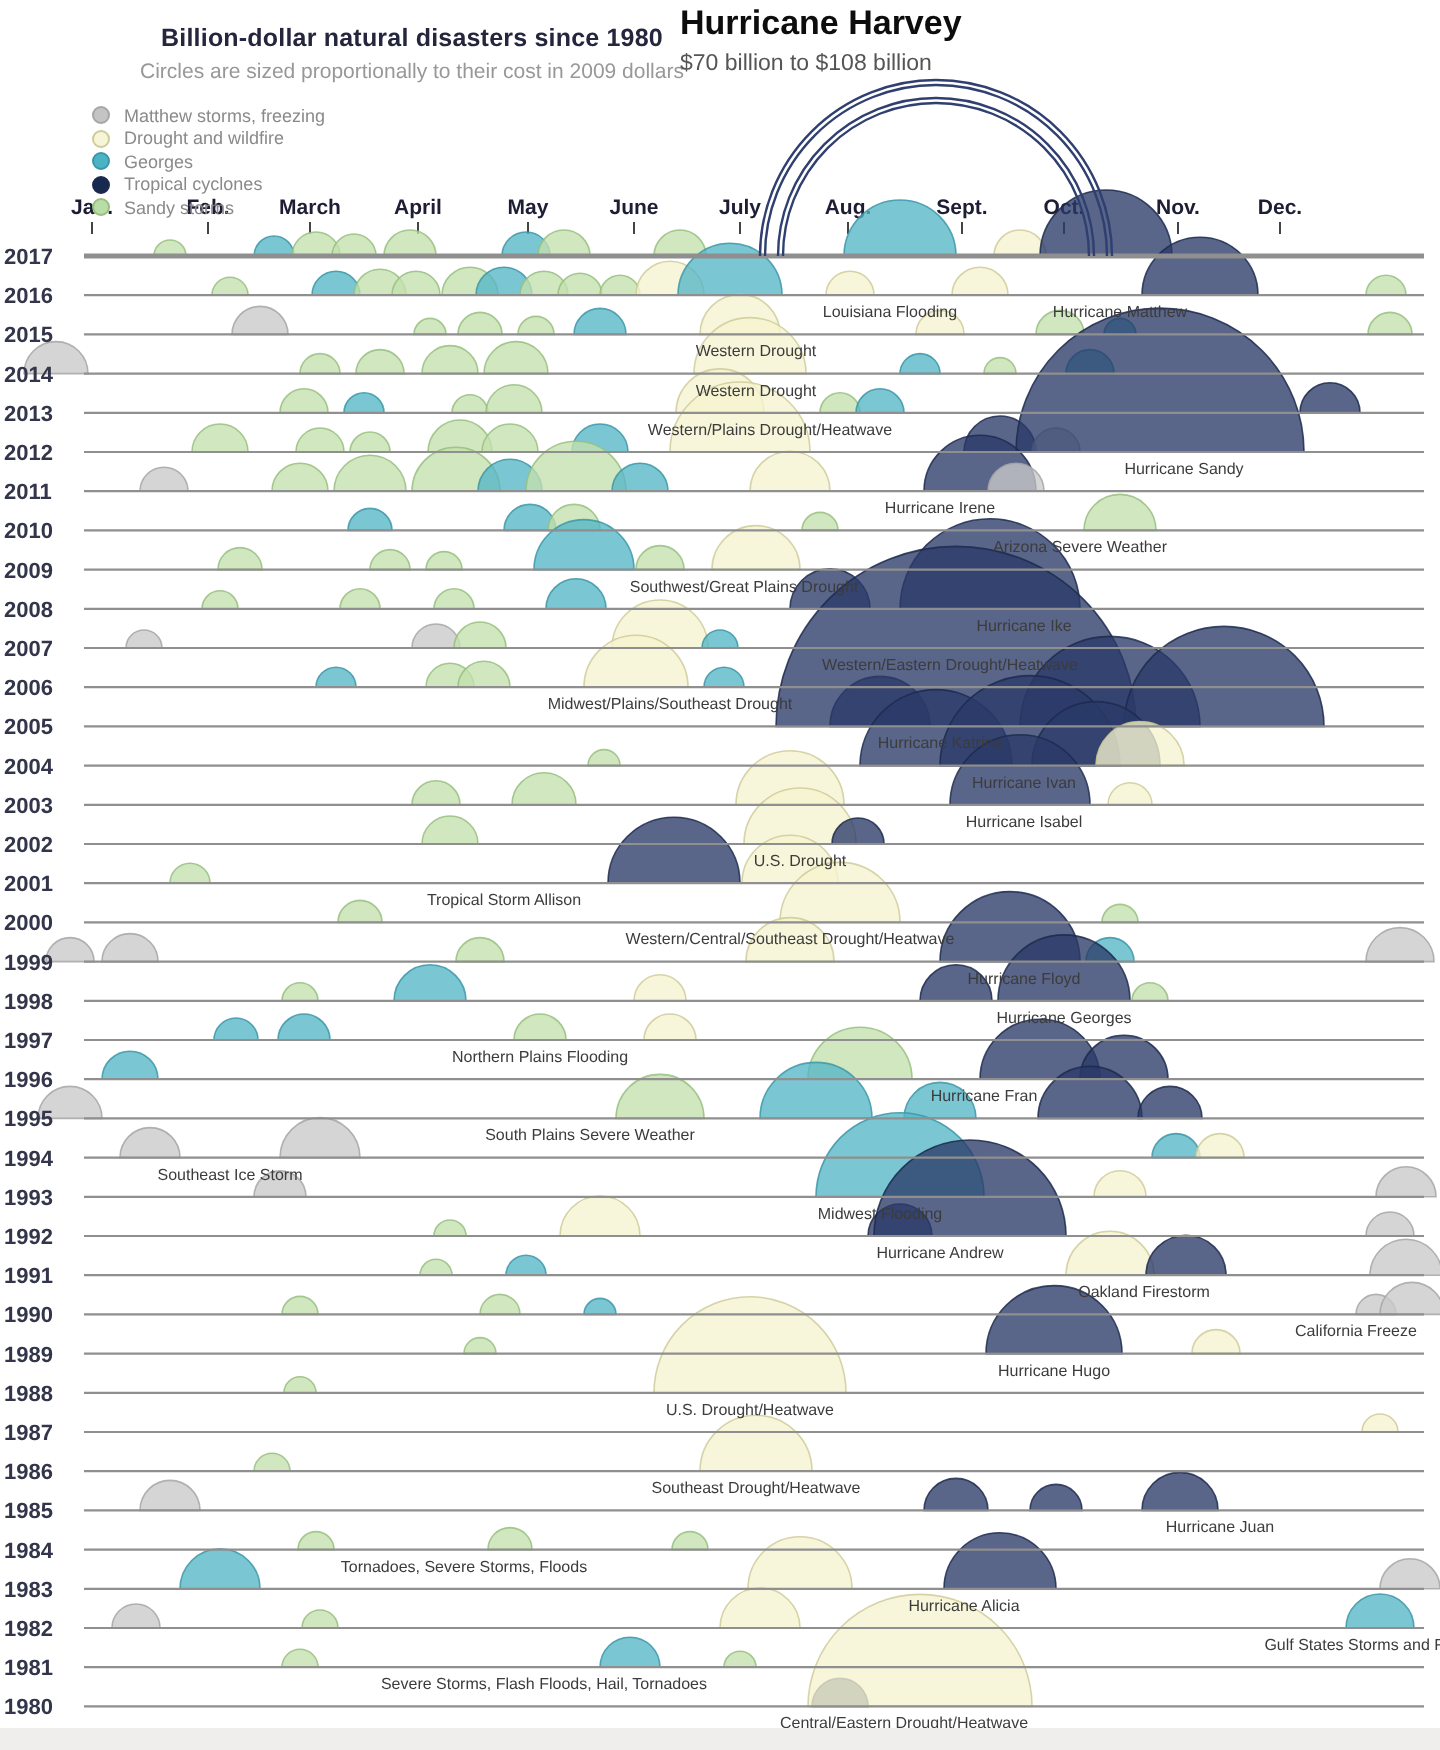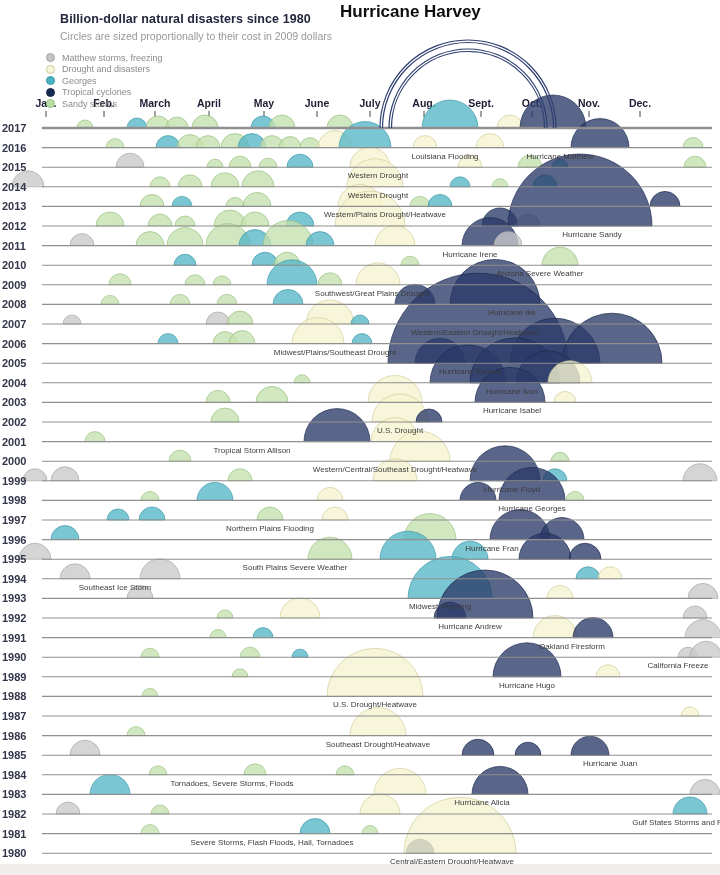--- a/index.html
+++ b/index.html
@@ -1,20 +1,20 @@
 <!DOCTYPE html>
 <html><head>
 <meta charset="utf-8">
 <style>
   html,body{margin:0;padding:0;}
   body{background:#efeeec;font-family:"Liberation Sans", sans-serif;}
   .stage{position:relative;width:720px;height:875px;background:#ffffff;overflow:hidden;}
   .bottom-strip{position:absolute;left:0;top:864px;width:720px;height:11px;background:#efeeec;}
   svg{position:absolute;left:0;top:0;}
-  .left-header{position:absolute;left:60px;top:12px;width:330px;}
+  .left-header{position:absolute;left:41px;top:12px;width:330px;text-align:center;}
   .left-header .t{font-size:12.5px;font-weight:bold;color:#23263c;letter-spacing:.1px;}
   .left-header .s{font-size:10.5px;color:#989898;margin-top:4px;}
   .legend{position:absolute;left:46px;top:52px;}
   .legend-row{display:flex;align-items:center;height:11.5px;}
   .legend-dot{width:9px;height:9px;border-radius:50%;margin-right:7px;flex:0 0 9px;box-sizing:border-box;}
   .legend-label{font-size:9px;color:#8a8a8a;white-space:nowrap;}
   .highlight{position:absolute;left:340px;top:2px;width:260px;text-align:left;}
   .highlight .t{font-size:17px;font-weight:800;color:#0d0d0d;}
   .highlight .s{font-size:11.5px;color:#555;margin-top:4px;}
 </style>
@@ -372,34 +372,35 @@
     <div class="s">Circles are sized proportionally to their cost in 2009 dollars</div>
   </div>
 
   <div class="legend" id="legend">
       <div class="legend-row">
         <span class="legend-dot" style="background: rgb(196, 196, 196); border: 1px solid rgb(166, 166, 166);"></span>
         <span class="legend-label">Matthew storms, freezing</span>
       </div>
       <div class="legend-row">
         <span class="legend-dot" style="background: rgb(247, 245, 216); border: 1px solid rgb(207, 203, 153);"></span>
-        <span class="legend-label">Drought and disasters</span>
+        <span class="legend-label">Drought and wildfire</span>
       </div>
       <div class="legend-row">
         <span class="legend-dot" style="background: rgb(74, 179, 196); border: 1px solid rgb(59, 151, 168);"></span>
         <span class="legend-label">Georges</span>
       </div>
       <div class="legend-row">
         <span class="legend-dot" style="background: rgb(22, 41, 79); border: 1px solid rgb(28, 42, 78);"></span>
         <span class="legend-label">Tropical cyclones</span>
       </div>
       <div class="legend-row">
         <span class="legend-dot" style="background: rgb(185, 221, 166); border: 1px solid rgb(151, 191, 127);"></span>
         <span class="legend-label">Sandy storms</span>
       </div>
     </div>
 
   <div class="highlight">
     <div class="t">Hurricane Harvey</div>
+    <div class="s">$70 billion to $108 billion</div>
   </div>
 
   <div class="bottom-strip"></div>
 </div>
 
 </body></html>

